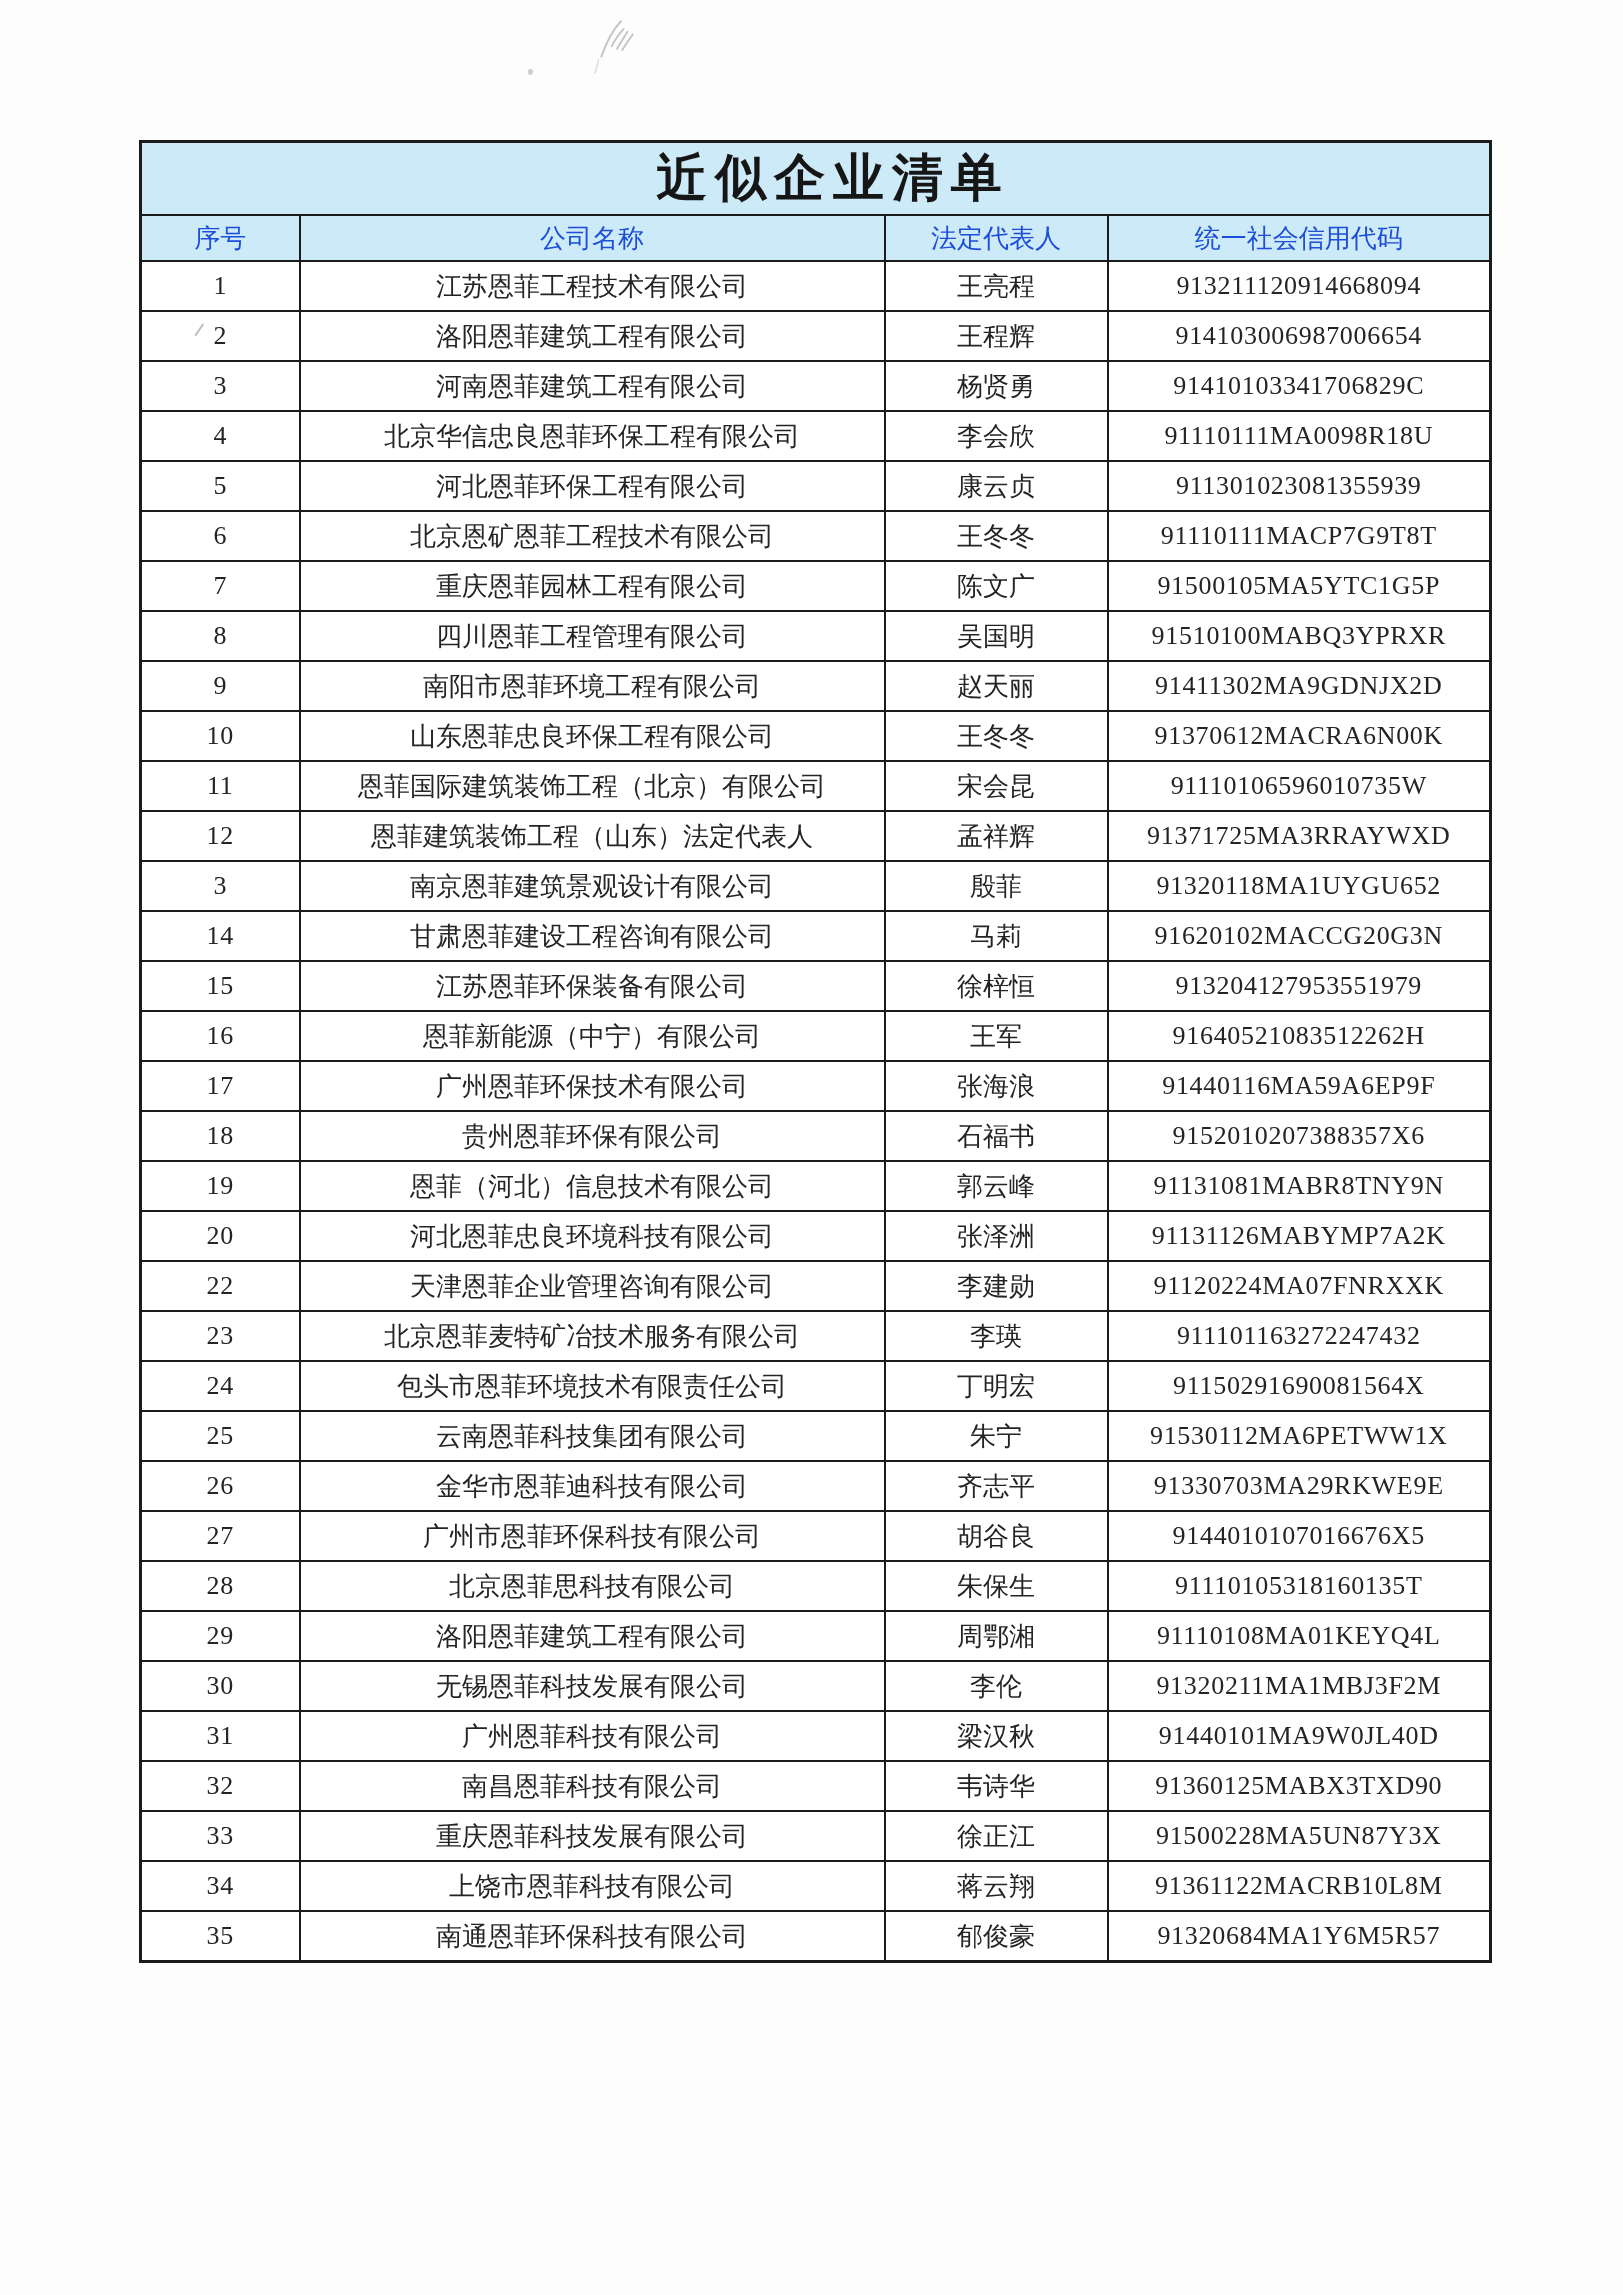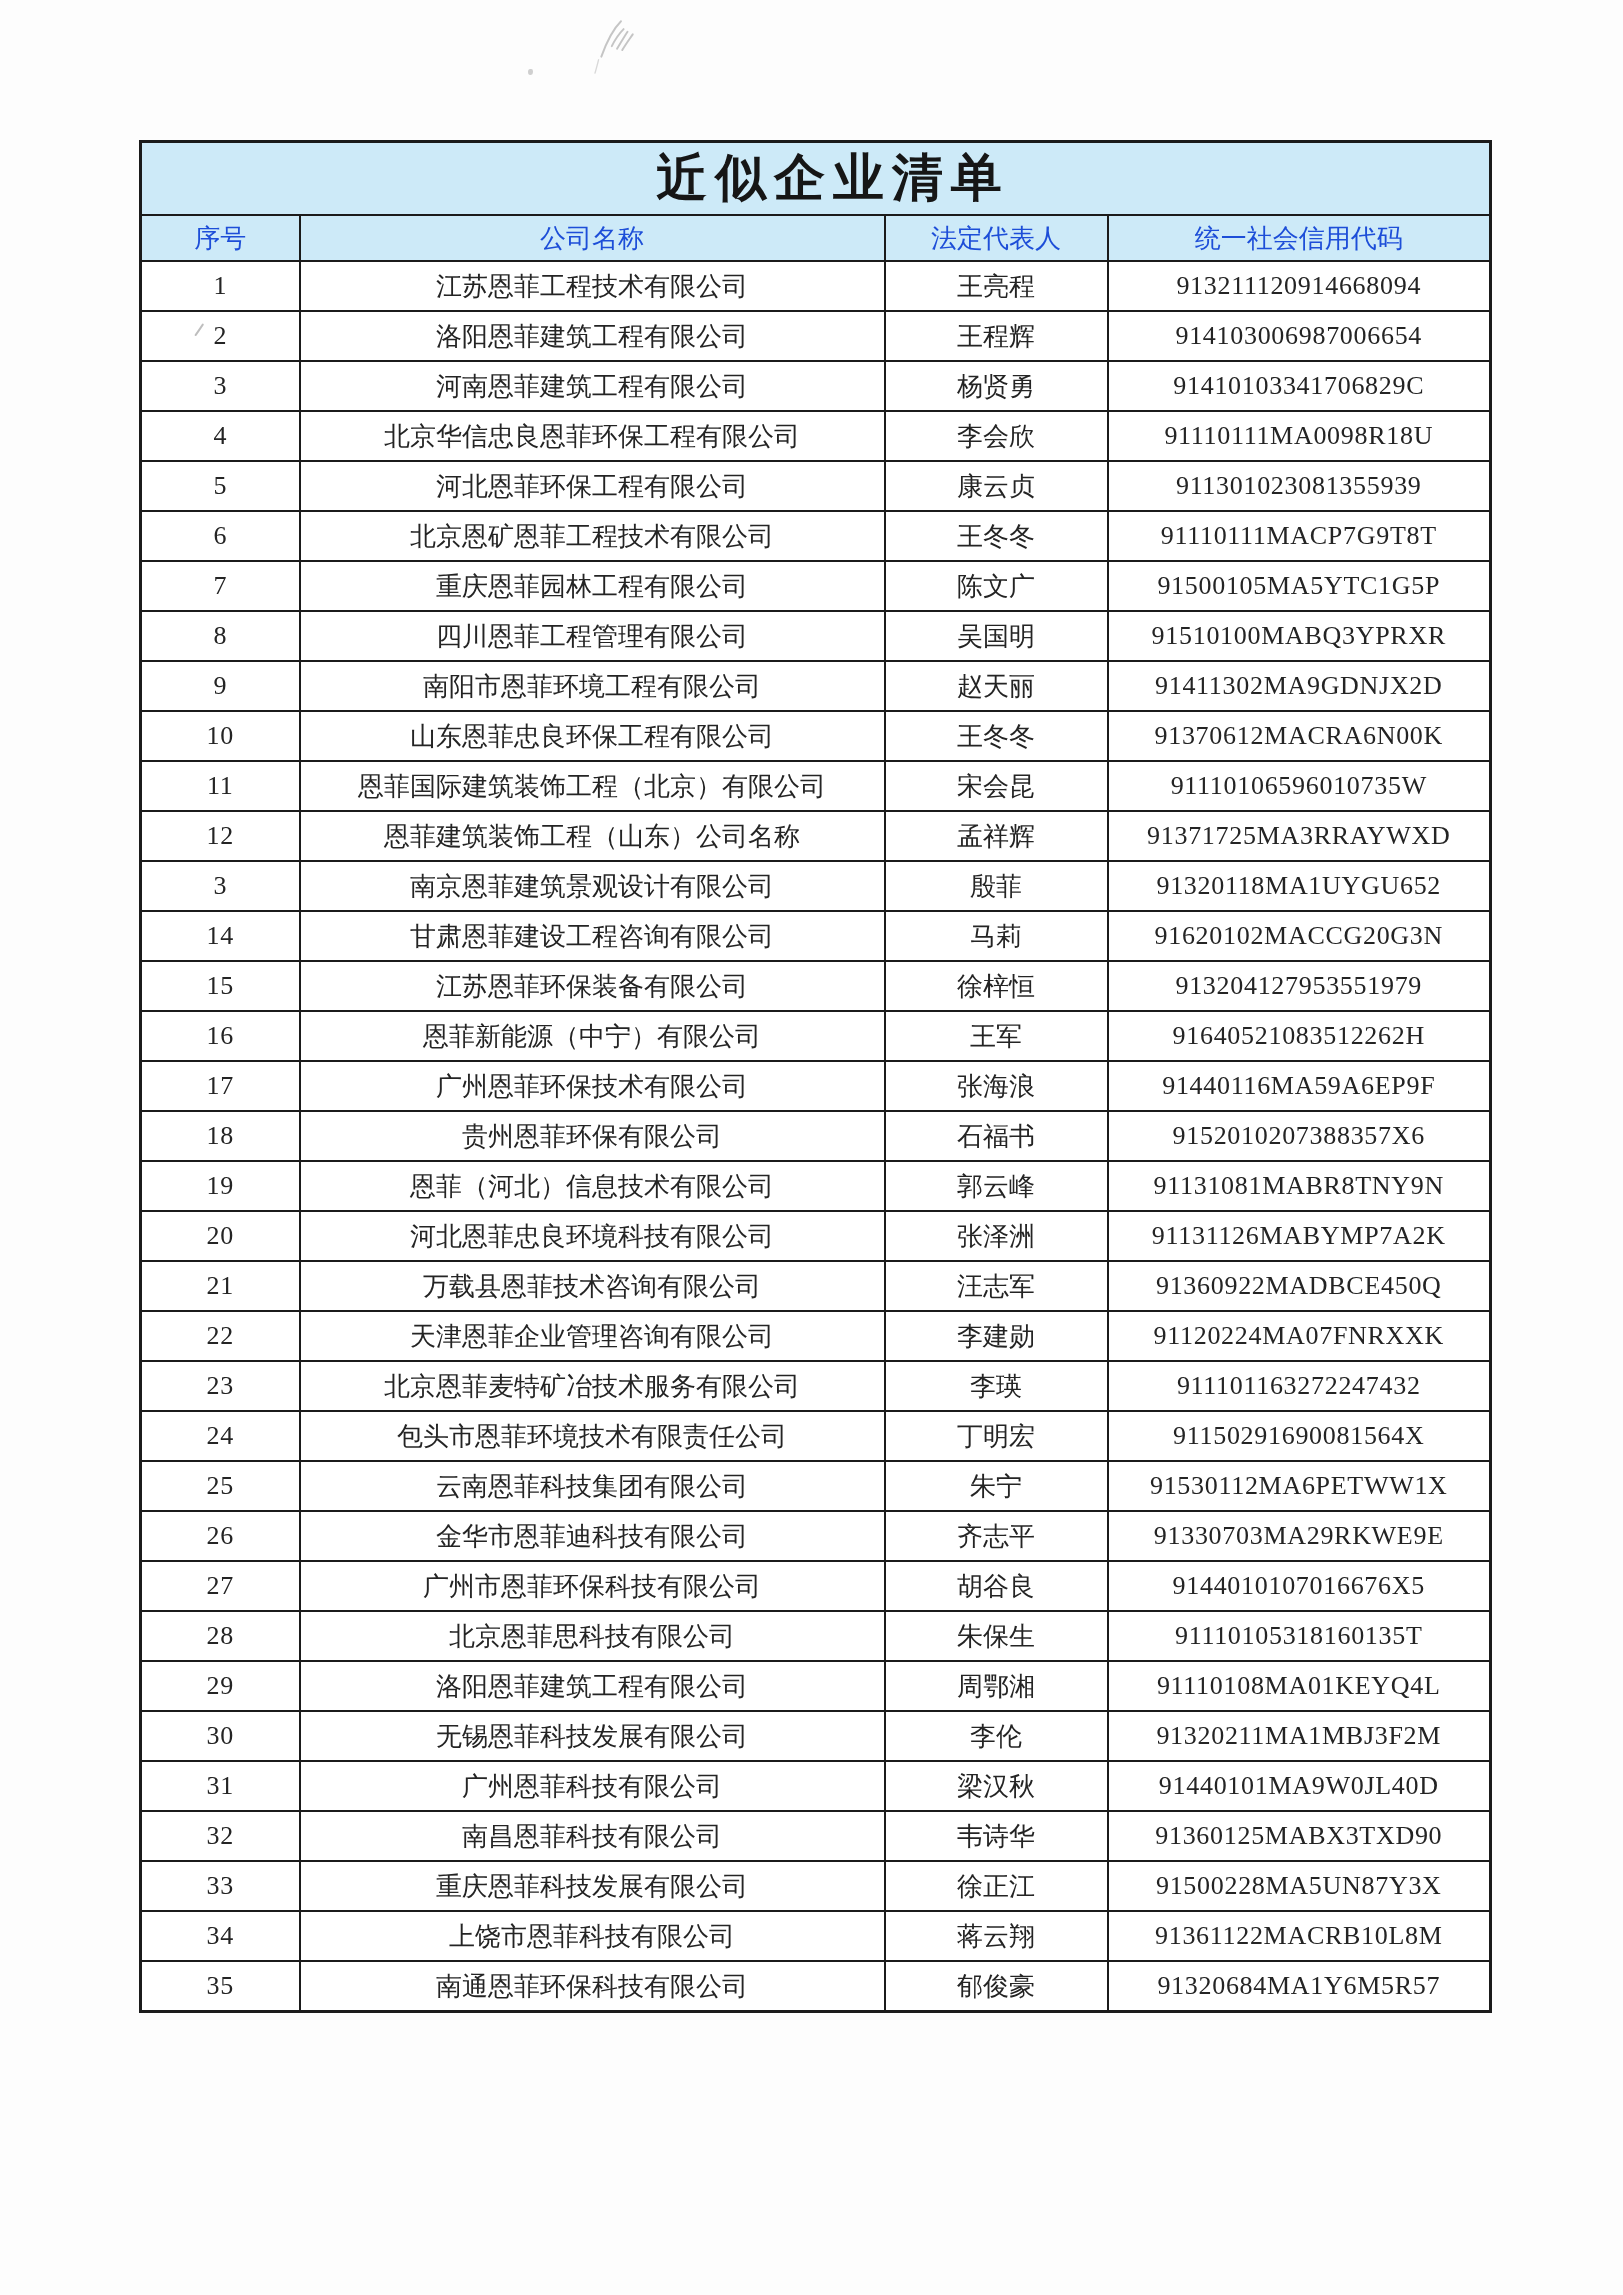--- a/index.html
+++ b/index.html
@@ -155,21 +155,21 @@
           <td class="code-cell">91370612MACRA6N00K</td>
         </tr>
         <tr>
           <td class="no-cell">11</td>
           <td class="company-cell">恩菲国际建筑装饰工程（北京）有限公司</td>
           <td class="rep-cell">宋会昆</td>
           <td class="code-cell">91110106596010735W</td>
         </tr>
         <tr>
           <td class="no-cell">12</td>
-          <td class="company-cell">恩菲建筑装饰工程（山东）公司名称</td>
+          <td class="company-cell">恩菲建筑装饰工程（山东）法定代表人</td>
           <td class="rep-cell">孟祥辉</td>
           <td class="code-cell">91371725MA3RRAYWXD</td>
         </tr>
         <tr>
           <td class="no-cell">3</td>
           <td class="company-cell">南京恩菲建筑景观设计有限公司</td>
           <td class="rep-cell">殷菲</td>
           <td class="code-cell">91320118MA1UYGU652</td>
         </tr>
         <tr>
@@ -206,26 +206,20 @@
           <td class="no-cell">19</td>
           <td class="company-cell">恩菲（河北）信息技术有限公司</td>
           <td class="rep-cell">郭云峰</td>
           <td class="code-cell">91131081MABR8TNY9N</td>
         </tr>
         <tr>
           <td class="no-cell">20</td>
           <td class="company-cell">河北恩菲忠良环境科技有限公司</td>
           <td class="rep-cell">张泽洲</td>
           <td class="code-cell">91131126MABYMP7A2K</td>
-        </tr>
-        <tr>
-          <td class="no-cell">21</td>
-          <td class="company-cell">万载县恩菲技术咨询有限公司</td>
-          <td class="rep-cell">汪志军</td>
-          <td class="code-cell">91360922MADBCE450Q</td>
         </tr>
         <tr>
           <td class="no-cell">22</td>
           <td class="company-cell">天津恩菲企业管理咨询有限公司</td>
           <td class="rep-cell">李建勋</td>
           <td class="code-cell">91120224MA07FNRXXK</td>
         </tr>
         <tr>
           <td class="no-cell">23</td>
           <td class="company-cell">北京恩菲麦特矿冶技术服务有限公司</td>

